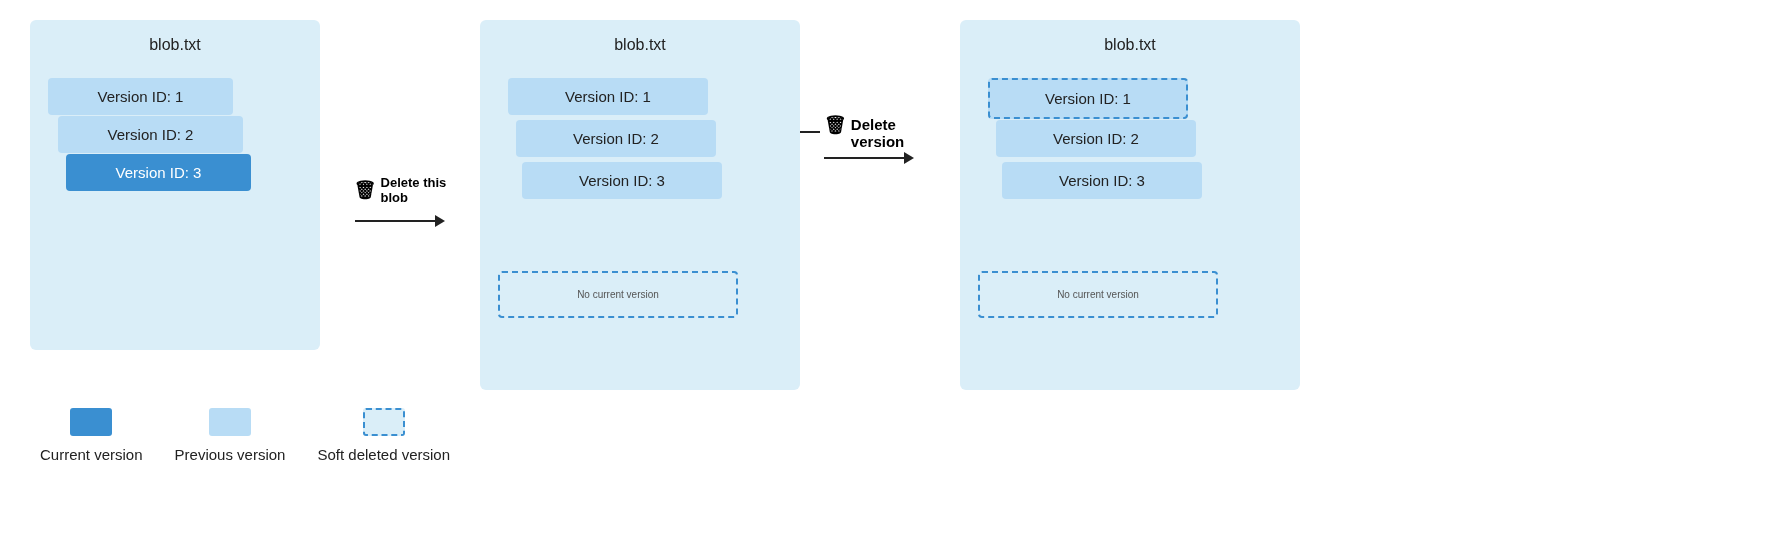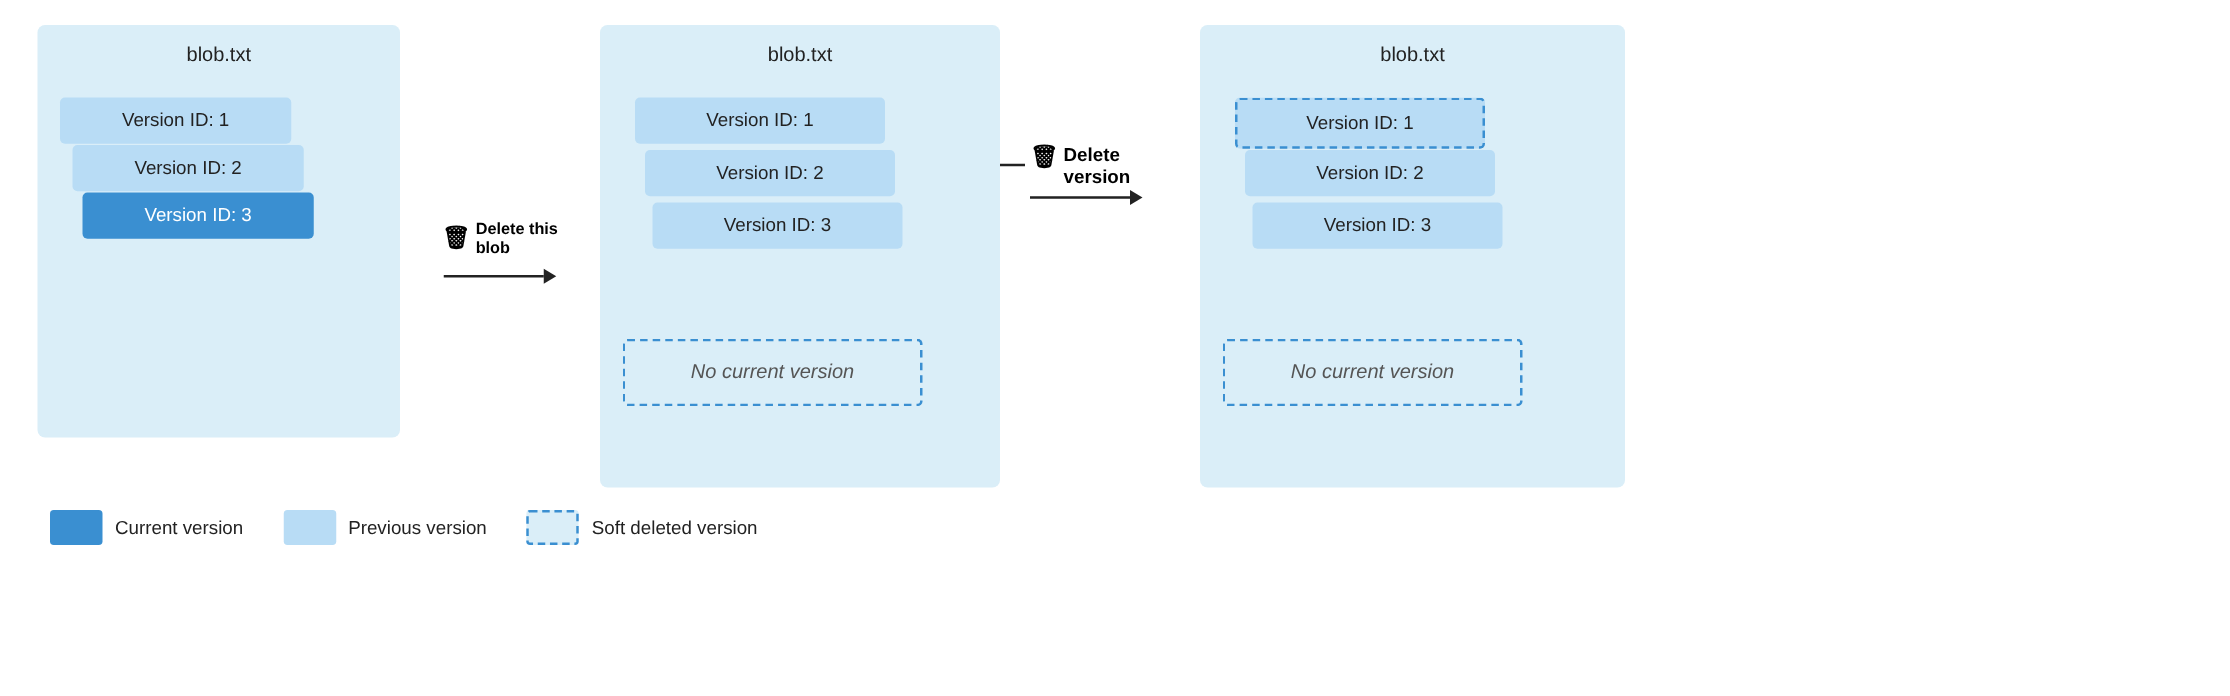--- a/index.html
+++ b/index.html
@@ -75,22 +75,21 @@
     }
     .panel2-v1 { top: 0px; left: 10px; background: #b8dcf5; z-index: 3; }
     .panel2-v2 { top: 42px; left: 18px; background: #b8dcf5; z-index: 2; }
     .panel2-v3 { top: 84px; left: 24px; background: #b8dcf5; z-index: 1; }
 
     .no-current-box {
       border: 2.5px dashed #3a8fd1;
       border-radius: 4px;
       padding: 16px 24px;
       color: #555;
-      font-style: italic;
-      font-size: 16px;
+      font-size: 10px;
       text-align: center;
       background: transparent;
       min-width: 200px;
       margin-top: 12px;
     }
 
     
     .panel3-versions {
       position: relative;
       width: 240px;
@@ -108,21 +107,21 @@
     .legend-row {
       display: flex;
       flex-direction: row;
       align-items: center;
       gap: 32px;
       margin-top: 18px;
       padding-left: 10px;
     }
     .legend-item {
       display: flex;
-      flex-direction: row;
+      flex-direction: column;
       align-items: center;
       gap: 10px;
       font-size: 15px;
       color: #222;
     }
     .legend-box {
       width: 42px;
       height: 28px;
       border-radius: 3px;
       flex-shrink: 0;

